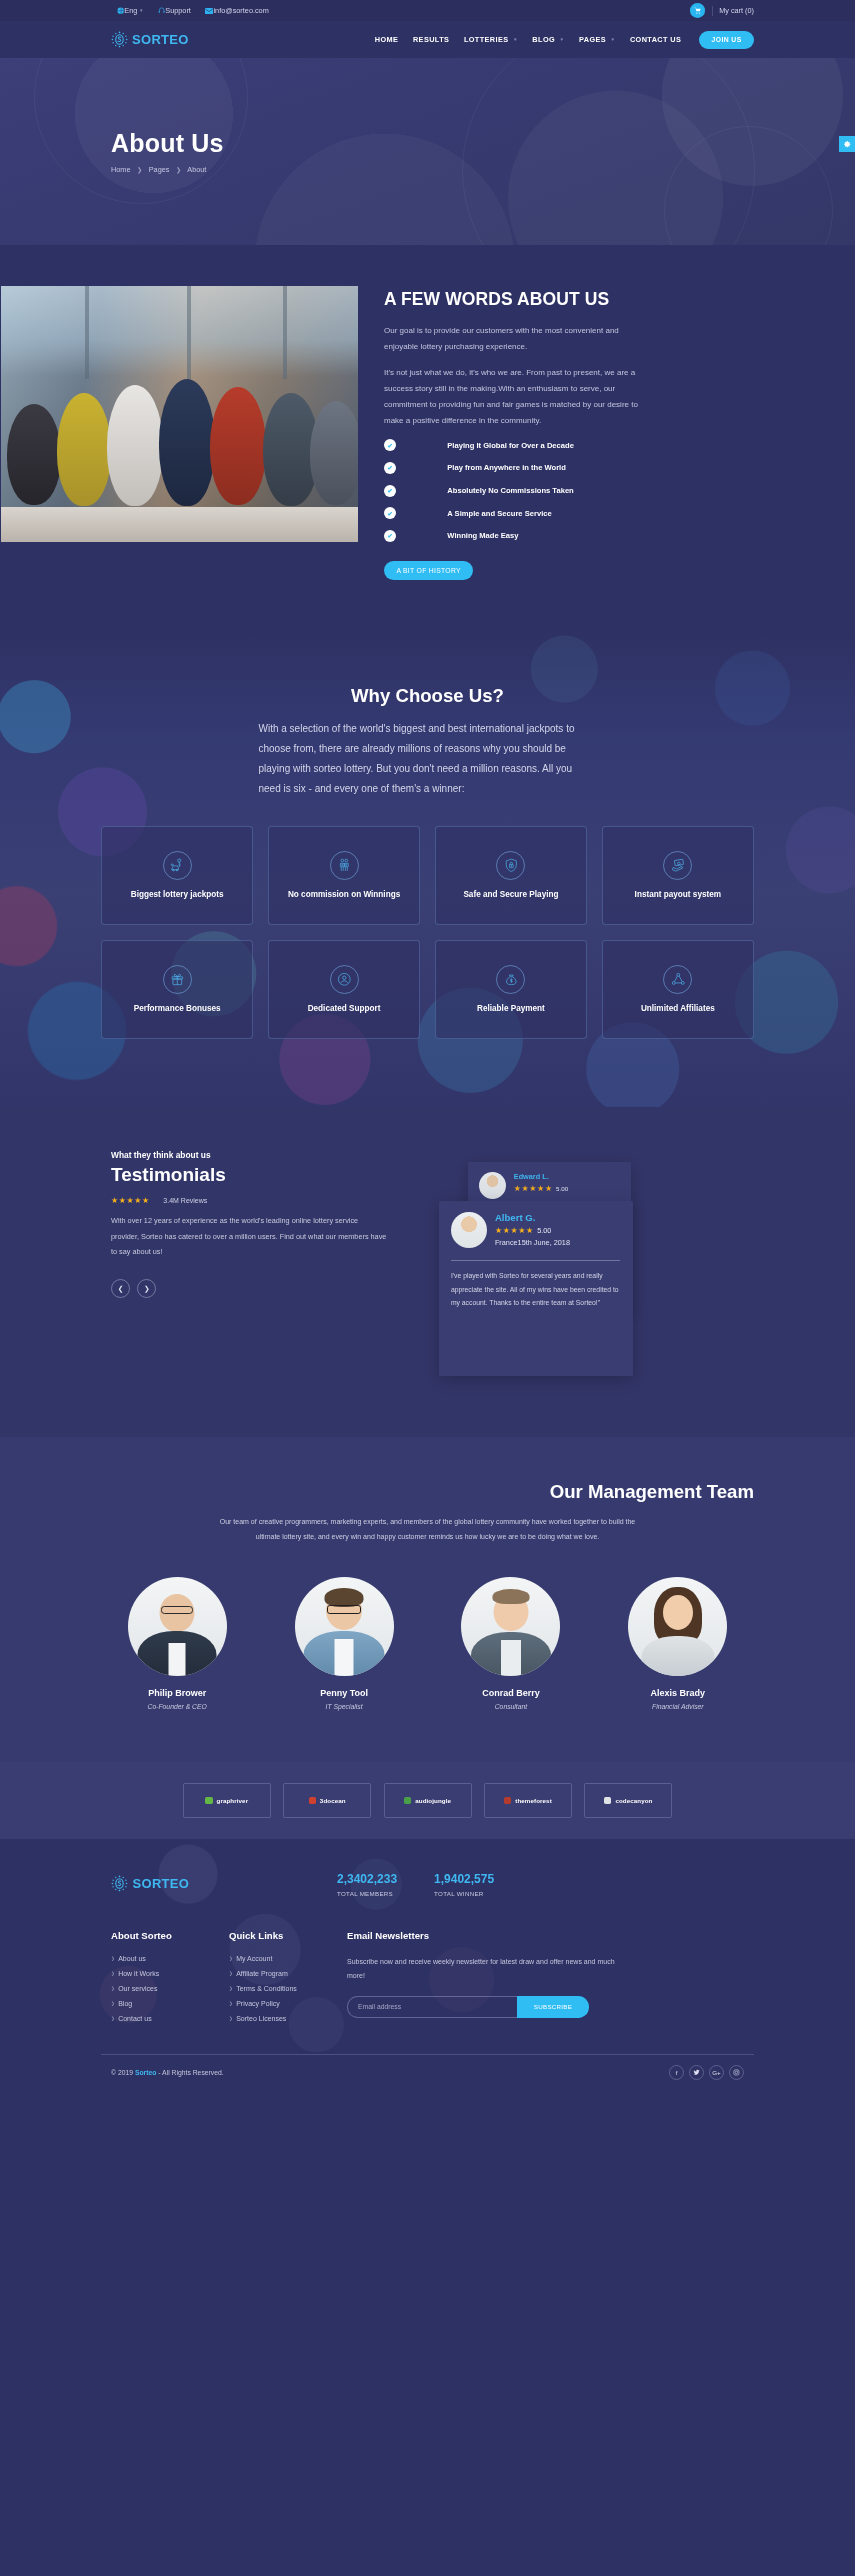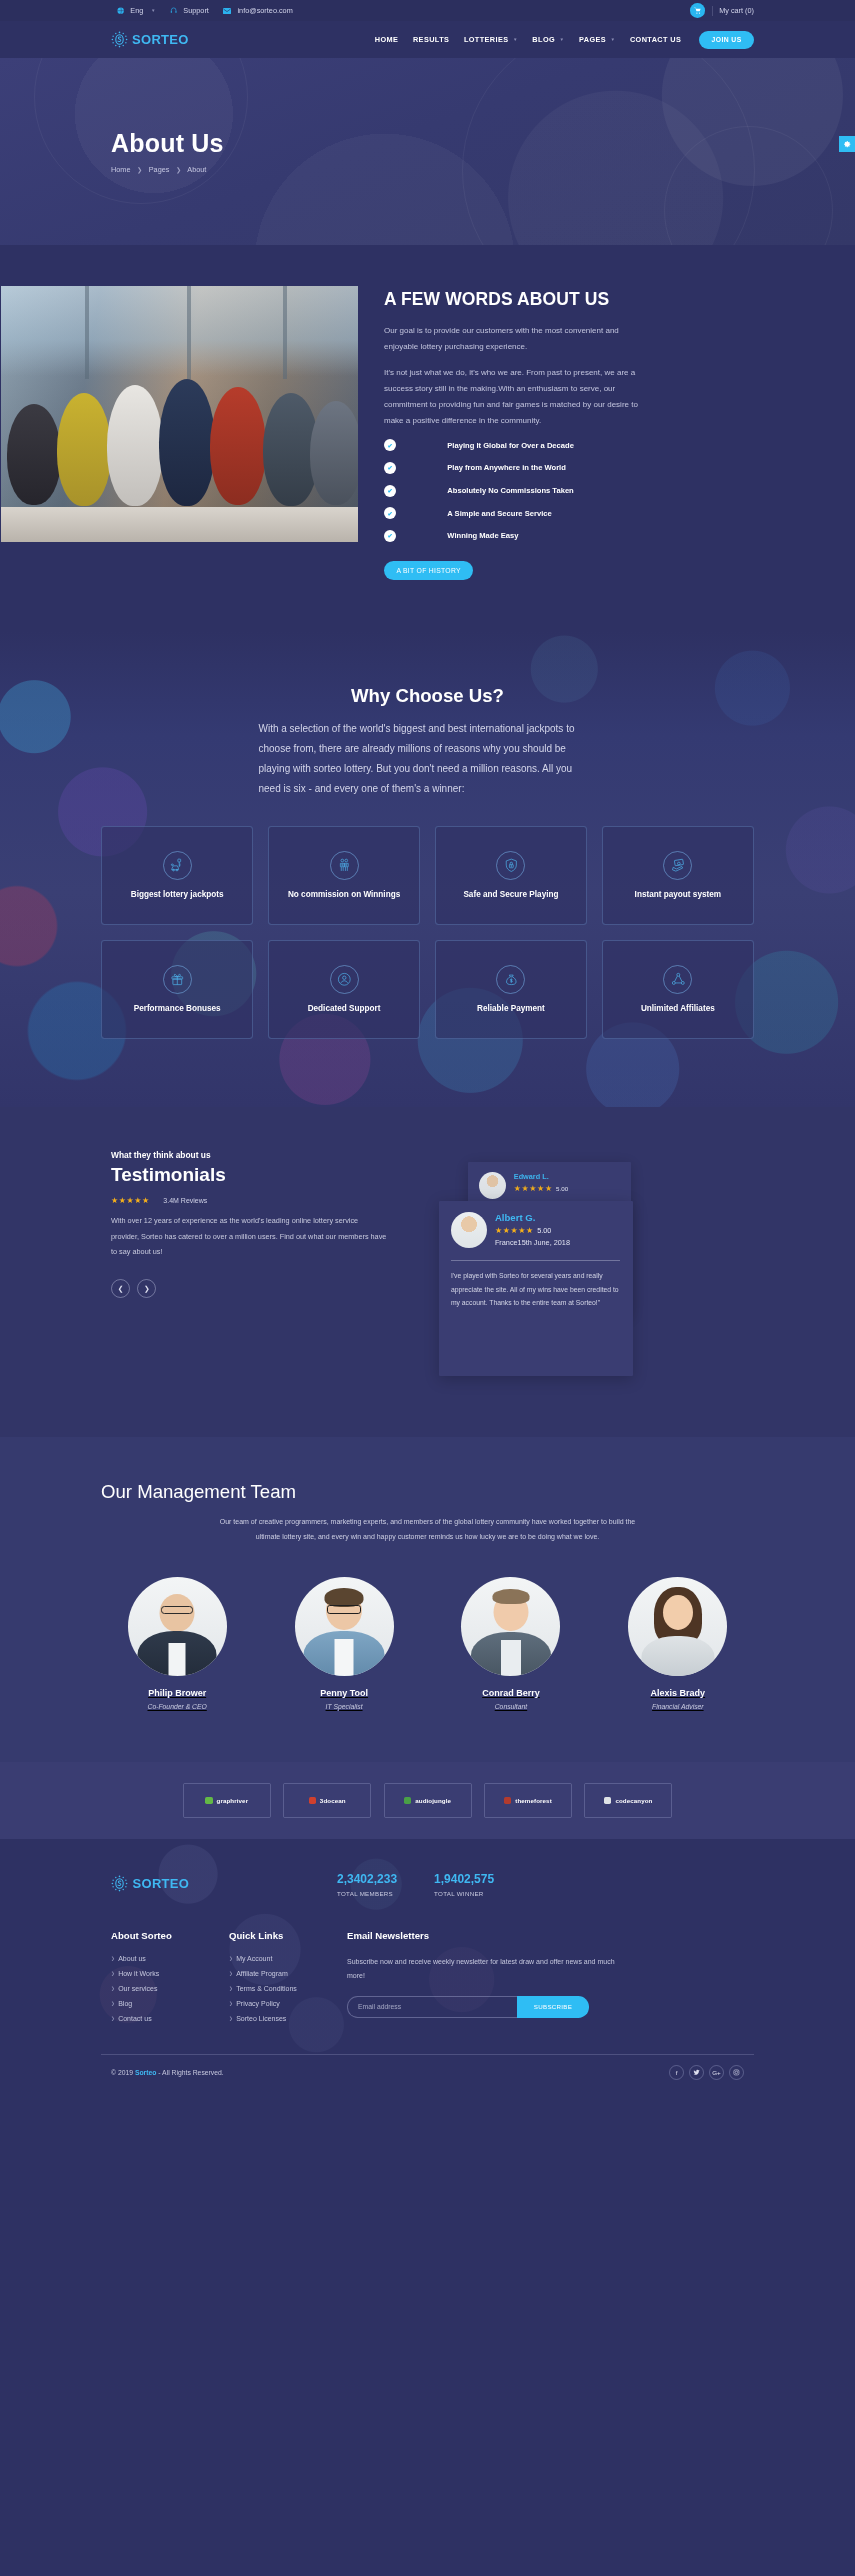--- a/index.html
+++ b/index.html
@@ -17,21 +17,21 @@
   .topbar {
     height: 21.4px;
     background: #2c2f5e;
     display: flex;
     align-items: center;
     font-size: 7.3px;
     color: #c9cbe4;
   }
   .topbar .wrap { display: flex; align-items: center; height: 21.4px; }
   .topbar-left { display: flex; align-items: center; gap: 14.6px; margin-left: 16px; }
-  .tb-item { display: flex; align-items: center; gap: 6px; color: #d2d4ea; cursor: pointer; }
+  .tb-item { display: flex; align-items: center; gap: 0; color: #d2d4ea; cursor: pointer; }
   .tb-ico { color: #2bb2ef; font-size: 7.3px; display: inline-flex; align-items: center; }
   .caret { font-size: 4.5px; color: #8b8eb5; margin-left: 1.7px; }
   .topbar-right { margin-left: auto; display: flex; align-items: center; gap: 6.8px; }
   .cart-btn {
     width: 14.6px; height: 14.6px; border-radius: 50%;
     background: #29b6f0; color: #fff; display: flex;
     align-items: center; justify-content: center; font-size: 6.8px;
   }
   .tb-div { width: 0.6px; height: 10px; background: #4a4d79; }
   .cart-label { font-size: 7.3px; color: #d2d4ea; }
@@ -225,26 +225,26 @@
   .t-meta { color: #dfe1f0; margin-top: 2.8px; }
   .t-card.back .t-meta { font-size: 6.2px; }
   .t-card.front .t-meta { font-size: 7.3px; }
   .t-rule { height: 0.6px; background: rgba(220,224,240,.35); margin: 11.3px 0 9px; }
   .t-body { color: #d3d5e6; line-height: 2.0; }
   .t-card.back .t-body { font-size: 6.2px; }
   .t-card.front .t-body { font-size: 6.8px; }
 
   
   .team { background: #363a6e; padding: 44px 0 52px; }
-  .team h2 { text-align: left; font-size: 18.6px; color: #fff; font-weight: normal; }
+  .team h2 { text-align: right; font-size: 18.6px; color: #fff; font-weight: bold; }
   .team p.sub {
     text-align: center; font-size: 7px; color: #ced0e4;
     line-height: 2.1; max-width: 428px; margin: 12.4px auto 0;
   }
-  .team-grid { display: grid; grid-template-columns: repeat(4, 1fr); gap: 14.6px; margin-top: 32px; text-decoration: underline; }
+  .team-grid { display: grid; grid-template-columns: repeat(4, 1fr); gap: 14.6px; margin-top: 32px; }
   .member { text-align: center; }
   .m-photo {
     width: 99px; height: 99px; border-radius: 50%; margin: 0 auto 12.4px;
     background: linear-gradient(180deg,#f3f5f6 0%, #e2e6e9 100%);
     position: relative; overflow: hidden;
   }
   .m-head { position: absolute; left: 50%; transform: translateX(-50%); border-radius: 50%; }
   .m-body { position: absolute; left: 50%; transform: translateX(-50%); border-radius: 46% 46% 0 0; }
   .m-name { font-size: 9px; color: #fff; font-weight: bold; margin-bottom: 4.5px; }
   .m-role { font-size: 6.8px; color: #c9cbe0; font-style: italic; }

